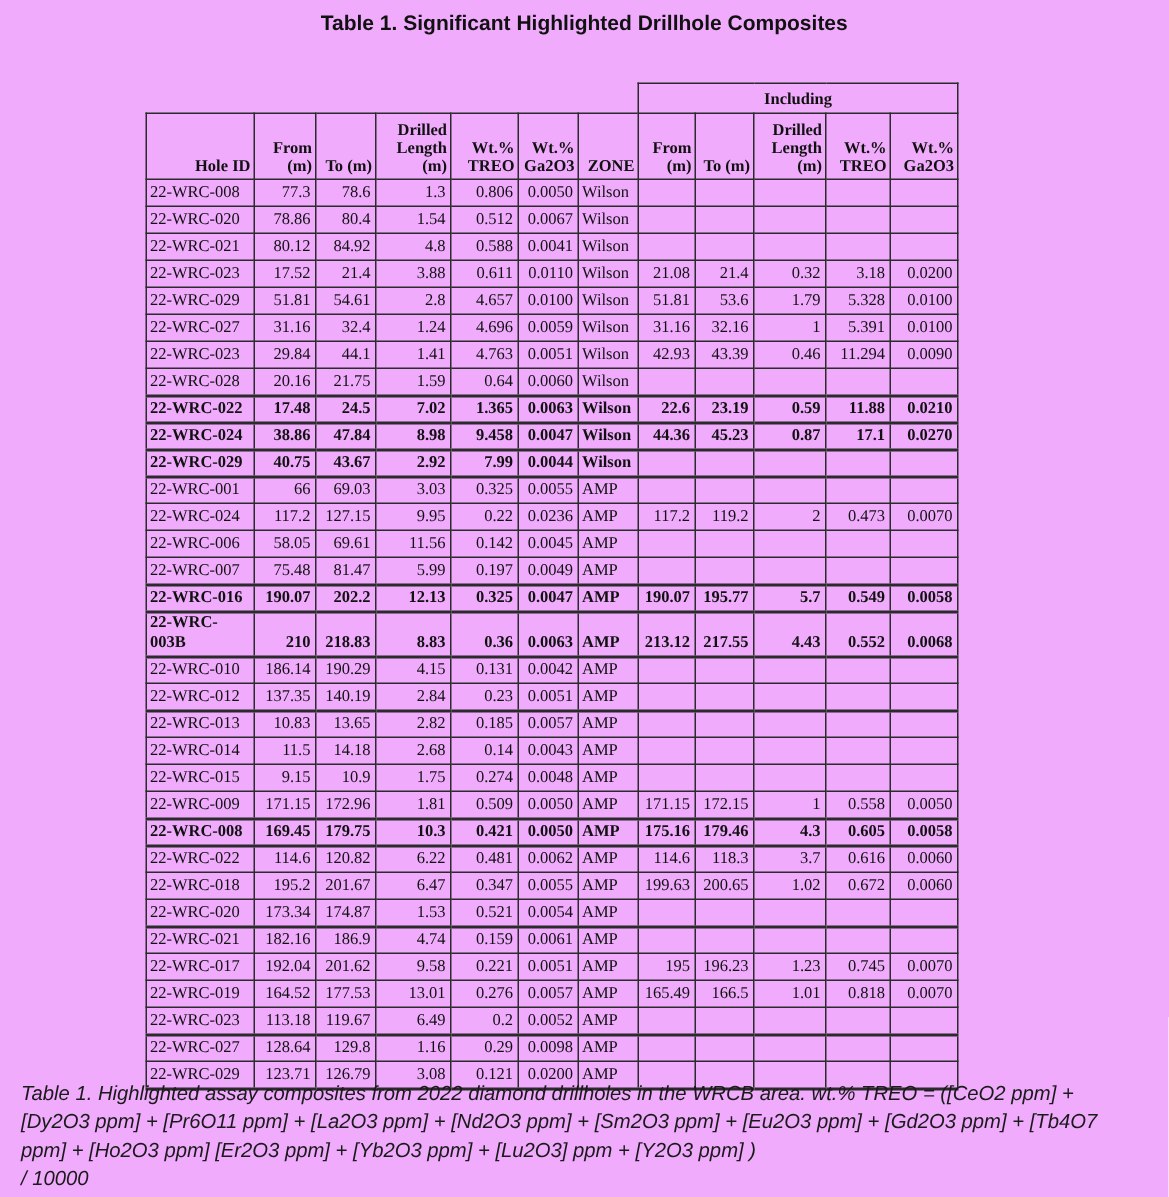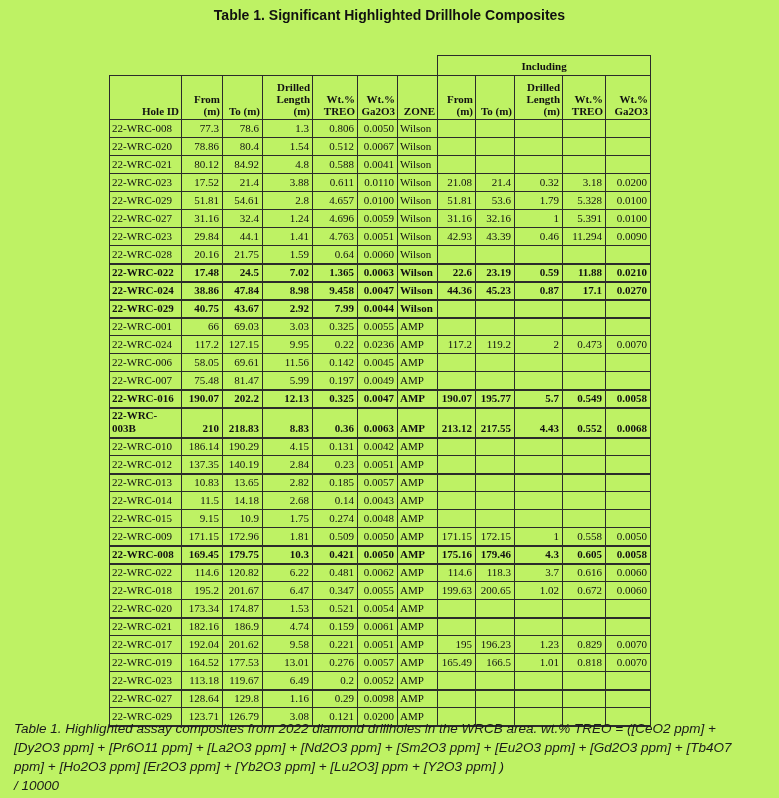--- a/index.html
+++ b/index.html
@@ -1,28 +1,28 @@
 <!DOCTYPE html>
 <html><head>
 <meta charset="utf-8">
 <style>
   html,body { margin:0; padding:0; background:#ffffff; }
   .page {
-    position:relative; width:779px; height:798px; background:#bef264;
+    position:relative; width:779px; height:798px; background:#f0abfc;
     font-family:"Liberation Serif", serif; color:#1a1a1a; overflow:hidden;
   }
   .title {
     position:absolute; top:7px; left:0; width:779px; text-align:center;
     font-family:"Liberation Sans", sans-serif; font-weight:bold;
     font-size:14px; color:#111;
   }
   .table-wrap { position:absolute; left:97px; top:55px; }
   table.drill {
     border-collapse:collapse; table-layout:fixed; width:541px;
-    font-size:11px; color:#111;margin-left:12px;
+    font-size:11px; color:#111;
   }
   table.drill td, table.drill th {
     border:1px solid #2b2b2b; padding:0 3px 2px 2px;
     vertical-align:bottom; overflow:hidden;
   }
   tr.band { height:20px; }
   tr.band td.spacer { border:none; background:transparent; }
   td.including-cell {
     text-align:center; font-weight:bold; vertical-align:middle !important;
     padding:0 !important;
@@ -484,21 +484,21 @@
             <td class="txt">22-WRC-017</td>
             <td class="num">192.04</td>
             <td class="num">201.62</td>
             <td class="num">9.58</td>
             <td class="num">0.221</td>
             <td class="num">0.0051</td>
             <td class="txt">AMP</td>
             <td class="num">195</td>
             <td class="num">196.23</td>
             <td class="num">1.23</td>
-            <td class="num">0.829</td>
+            <td class="num">0.745</td>
             <td class="num">0.0070</td>
           </tr>
           <tr>
             <td class="txt">22-WRC-019</td>
             <td class="num">164.52</td>
             <td class="num">177.53</td>
             <td class="num">13.01</td>
             <td class="num">0.276</td>
             <td class="num">0.0057</td>
             <td class="txt">AMP</td>

